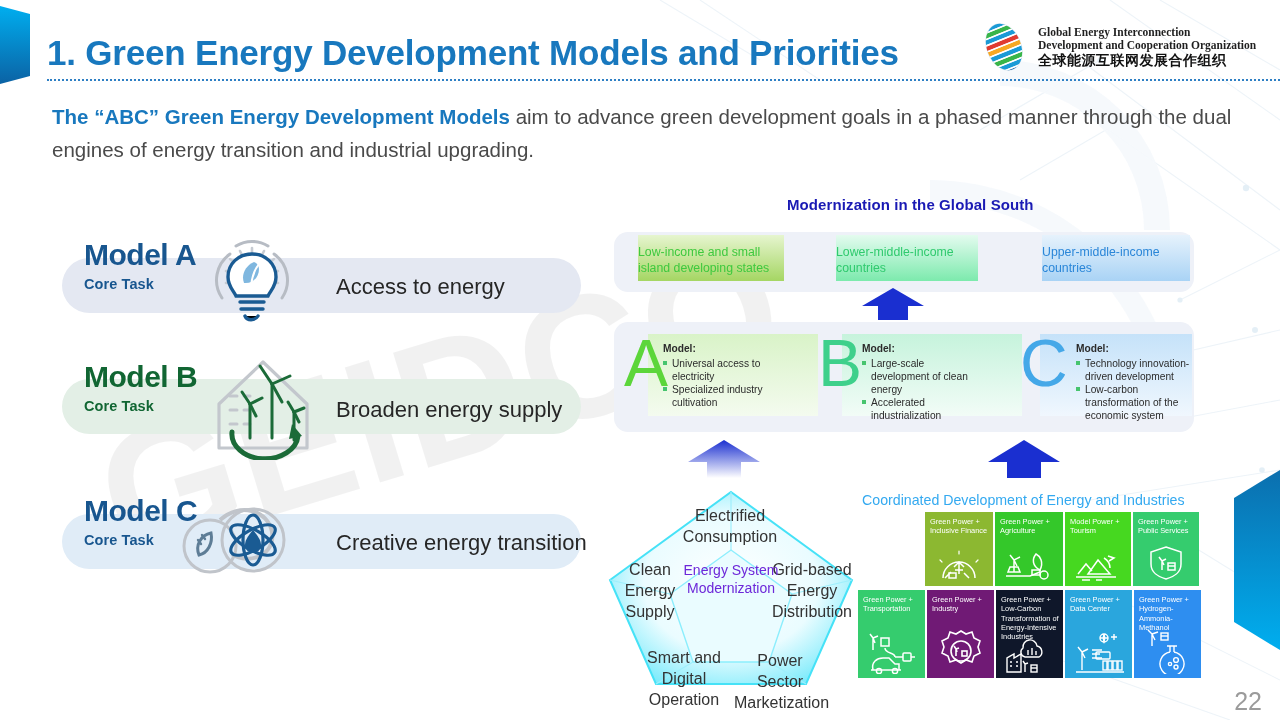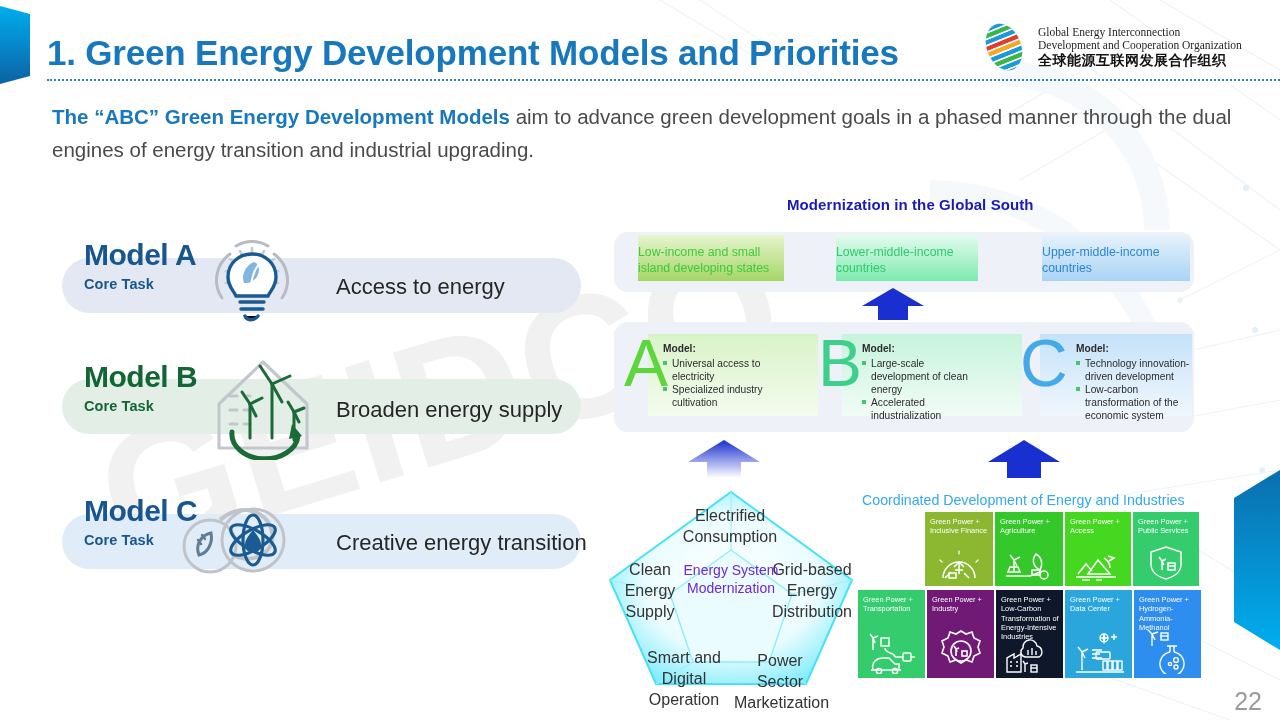--- a/index.html
+++ b/index.html
@@ -38,21 +38,21 @@
     font-size: 35px; font-weight: 700; color: #1878BE;
     letter-spacing: -0.2px; white-space: nowrap;
   }
   .hr-dotted {
     position:absolute; left:47px; top:79px; width:1233px; height:0; z-index:4;
     border-top: 2px dotted #2E7FC4;
   }
   .logo-wrap { position:absolute; left:978px; top:20px; z-index:6; display:flex; align-items:center; gap:8px; }
   .logo-globe { width:52px; height:54px; flex:none; }
   .logo-text { line-height:1.12; }
-  .logo-en { font-family:"Liberation Serif", serif; font-size:11.5px; color:#1f1f1f; white-space:nowrap; }
+  .logo-en { font-family:"Liberation Serif", serif; font-size:11.5px; color:#1f1f1f; white-space:nowrap;font-weight:bold; }
   .logo-cn { font-size:14px; font-weight:700; color:#111; letter-spacing:.5px; white-space:nowrap; margin-top:1px; }
 
   
   .subtitle {
     position:absolute; left:52px; top:100px; width:1190px; z-index:5;
     font-size: 20.5px; color:#4a4a4a; line-height:1.62;
   }
   .subtitle b { color:#1878BE; font-weight:700; }
 
   
@@ -449,21 +449,21 @@
         <path d="M36 20 c4 -8 0 -14 -4 -16 c-4 5 -4 12 4 16z"></path>
         <path d="M2 26 l24 0 l10 -4"></path>
             <circle cx="40" cy="25" r="4"></circle>
             <rect x="28" y="20" width="8" height="5"></rect>
         <path d="M4 22 l12 0 l-2 -5 l-8 0z"></path>
           </g>
         </svg>
     </div>
   </div>
   <div class="tile" style="left:1065px; top:512px; width:66px; height:74px; background:#46d820;">
-    <div class="tile-label">Green Power + Access</div>
+    <div class="tile-label">Model Power + Tourism</div>
     <div class="tile-icon">
       <svg width="48" height="32" viewBox="0 0 48 32">
           <g fill="none" stroke="#fff" stroke-width="1.5">
         <path d="M14 24 l10 -14 l12 14z"></path>
             <path d="M4 24 l8 -10 l6 7"></path>
         <path d="M30 8 a12 12 0 0 1 6 10"></path>
             <path d="M34 6 l6 2 l-5 3"></path>
         <path d="M2 27 l40 0"></path>
             <path d="M8 30 l8 0 M22 30 l6 0"></path>
           </g>

